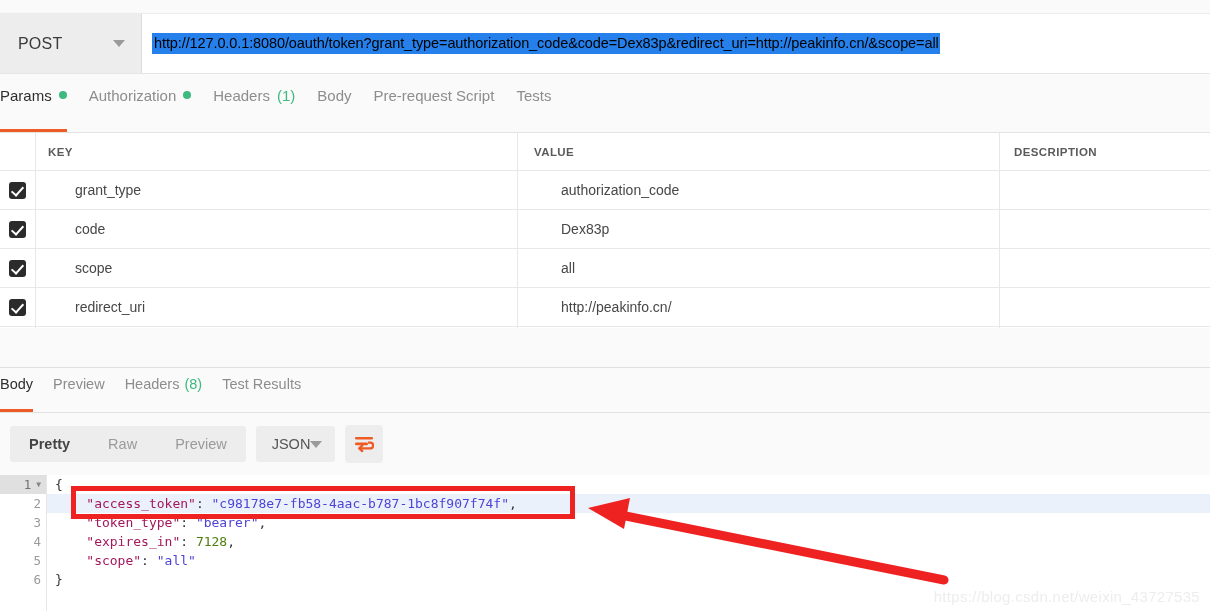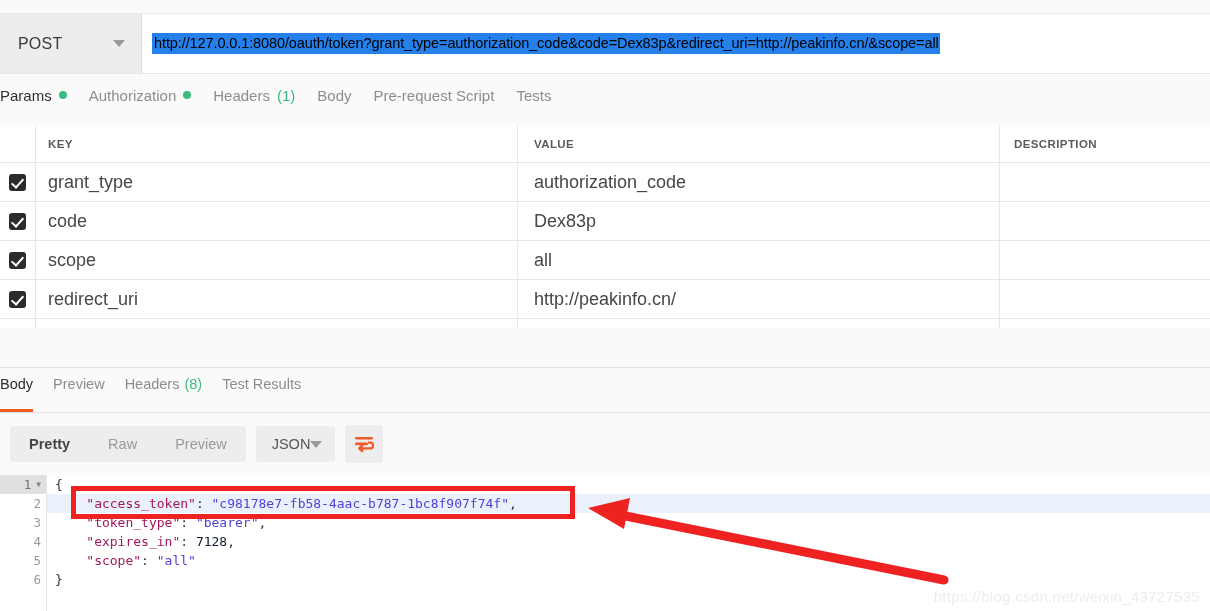--- a/index.html
+++ b/index.html
@@ -32,29 +32,29 @@
   
   .req-tabs { position: absolute; left: 0; top: 74px; width: 1210px; height: 59px; background: #fafafa; border-bottom: 1px solid #e3e3e3; display: flex; align-items: flex-end; }
   .tab { position: relative; height: 100%; display: flex; align-items: center; gap: 7px; padding: 0 22px 16px 0; font-size: 15px; color: #8d8d8d; }
   .tab.first { padding-left: 0; }
   .tab.active { color: #2e2e2e; }
   .tab .underline { position: absolute; left: 0; right: 22px; bottom: 0; height: 3px; background: #ef5b25; }
   .dot { width: 8px; height: 8px; border-radius: 50%; background: #3dba7e; display: inline-block; }
   .cnt { color: #3dba7e; }
 
   
-  .tbl { position: absolute; left: 0; top: 125px; width: 1210px; }
+  .tbl { position: absolute; left: 0; top: 133px; width: 1210px; }
   .trow { display: flex; border-bottom: 1px solid #e8e8e8; height: 39px; align-items: stretch; background: #fff; }
   .trow.head { height: 38px; background: #fff; }
   .cb-cell { width: 36px; border-right: 1px solid #e8e8e8; display: flex; align-items: center; justify-content: center; }
   .c-key { width: 482px; border-right: 1px solid #e8e8e8; display: flex; align-items: center; padding-left: 12px; }
   .c-val { width: 482px; border-right: 1px solid #e8e8e8; display: flex; align-items: center; padding-left: 16px; }
   .c-desc { flex: 1; display: flex; align-items: center; padding-left: 14px; }
   .th { font-size: 11.5px; font-weight: bold; color: #5a5a5a; letter-spacing: .4px; }
-  .td { font-size: 18px; color: #474747; }
+  .td { font-size: 14px; color: #474747; margin-left: 27px; }
   .td.ph { color: #b4b4b4; }
   .chk { width: 17px; height: 17px; border-radius: 3px; background: #2b2b2b; position: relative; }
   .chk::after { content: ""; position: absolute; left: 5px; top: 2px; width: 5px; height: 10px; border: solid #fff; border-width: 0 2.2px 2.2px 0; transform: rotate(42deg); }
 
   
   .tbl-foot { position: absolute; left: 0; top: 328px; width: 1210px; height: 40px; background: #fafafa; border-bottom: 1px solid #e0e0e0; }
 
   
   .res-tabs { position: absolute; left: 0; top: 368px; width: 1210px; height: 45px; background: #fafafa; border-bottom: 1px solid #e3e3e3; display: flex; align-items: flex-end; }
   .rtab { position: relative; height: 100%; display: flex; align-items: center; gap: 5px; padding: 0 20px 12px 0; font-size: 14.5px; color: #8d8d8d; }
@@ -77,21 +77,21 @@
   .code { position: absolute; left: 0; top: 475px; width: 1210px; height: 136px; background: #fff; display: flex; font-family: "DejaVu Sans Mono", monospace; }
   .gutter { width: 46px; }
   .gln { height: 19px; display: flex; align-items: center; justify-content: flex-end; padding-right: 5px; font-size: 12.5px; color: #9a9a9a; }
   .gln.act { background: #e0e0e0; color: #707070; }
   .gln .fold { font-size: 8px; color: #888; margin-left: 5px; }
   .codelines { flex: 1; border-left: 1px solid #e6e6e6; }
   .cl { height: 19px; display: flex; align-items: center; font-size: 13px; white-space: pre; padding-left: 8px; }
   .cl.act { background: #eaf1fb; }
   .k { color: #a3175c; }
   .s { color: #4e43d6; }
-  .n { color: #0f172a; }
+  .n { color: #4d7c0f; }
   .p { color: #333; }
 
   
   .redbox { position: absolute; left: 71px; top: 486px; width: 504px; height: 33px; border: 5px solid #ef2222; pointer-events: none; }
   .arrow-svg { position: absolute; left: 0; top: 0; width: 1210px; height: 611px; pointer-events: none; }
   .wmark { position: absolute; right: 10px; bottom: 6px; font-size: 15px; color: #ededed; letter-spacing: .3px; }
 </style>
 </head>
 <body>
 

